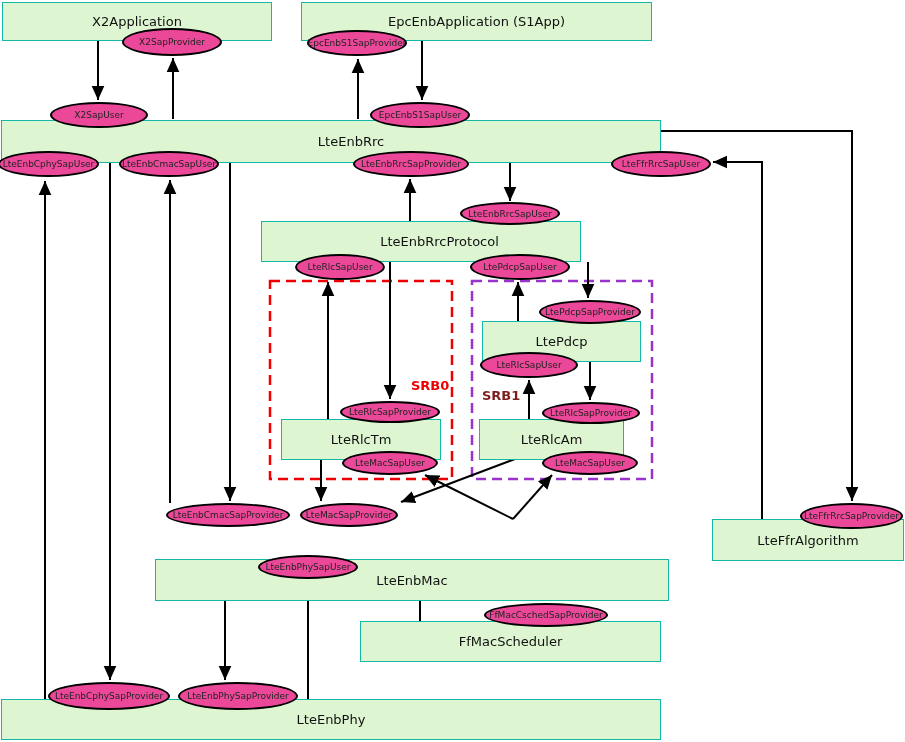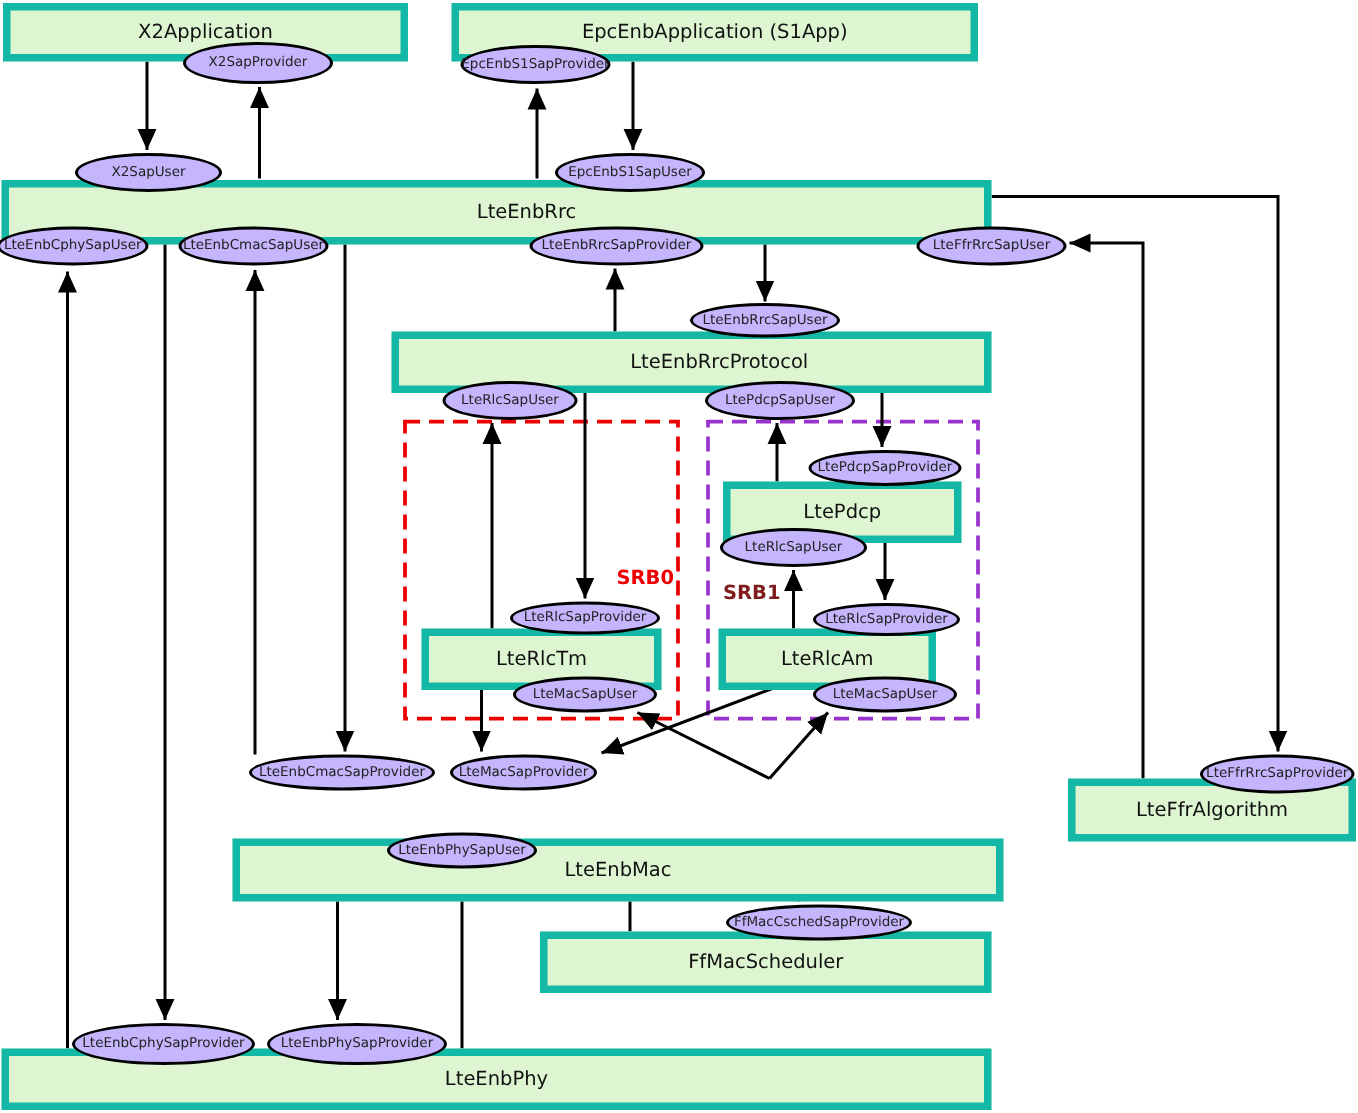--- a/index.html
+++ b/index.html
@@ -13,35 +13,35 @@
   }
   #edges {
     position: absolute;
     left: 0; top: 0;
     z-index: 1;
   }
   .box {
     position: absolute;
     box-sizing: border-box;
     background: #ddf6d1;
-    border: 5px solid #14b8a6;
+    border: 1px solid #14b8a6;
     display: flex;
     align-items: center;
     justify-content: center;
     z-index: 2;
   }
   .box-label {
     font-size: 13px;
     color: #111111;
     white-space: nowrap;
   }
   .ellipse {
     position: absolute;
     box-sizing: border-box;
-    background: #c4b5fd;
+    background: #ec4899;
     border: 2px solid #000000;
     border-radius: 50%;
     display: flex;
     align-items: center;
     justify-content: center;
     z-index: 3;
   }
   .ellipse-label {
     font-size: 9px;
     color: #222222;
@@ -104,21 +104,21 @@
 
   <div class="box" style="left:2px;top:2px;width:270px;height:39px;">
     <span class="box-label">X2Application</span>
   </div>
   <div class="box" style="left:301px;top:2px;width:351px;height:39px;">
     <span class="box-label">EpcEnbApplication (S1App)</span>
   </div>
   <div class="box" style="left:1px;top:120px;width:660px;height:43px;padding-left:40px;">
     <span class="box-label">LteEnbRrc</span>
   </div>
-  <div class="box" style="left:261px;top:221px;width:400px;height:41px;padding-left:37px;">
+  <div class="box" style="left:261px;top:221px;width:320px;height:41px;padding-left:37px;">
     <span class="box-label">LteEnbRrcProtocol</span>
   </div>
   <div class="box" style="left:482px;top:321px;width:159px;height:41px;">
     <span class="box-label">LtePdcp</span>
   </div>
   <div class="box" style="left:281px;top:419px;width:160px;height:41px;">
     <span class="box-label">LteRlcTm</span>
   </div>
   <div class="box" style="left:479px;top:419px;width:145px;height:41px;">
     <span class="box-label">LteRlcAm</span>

